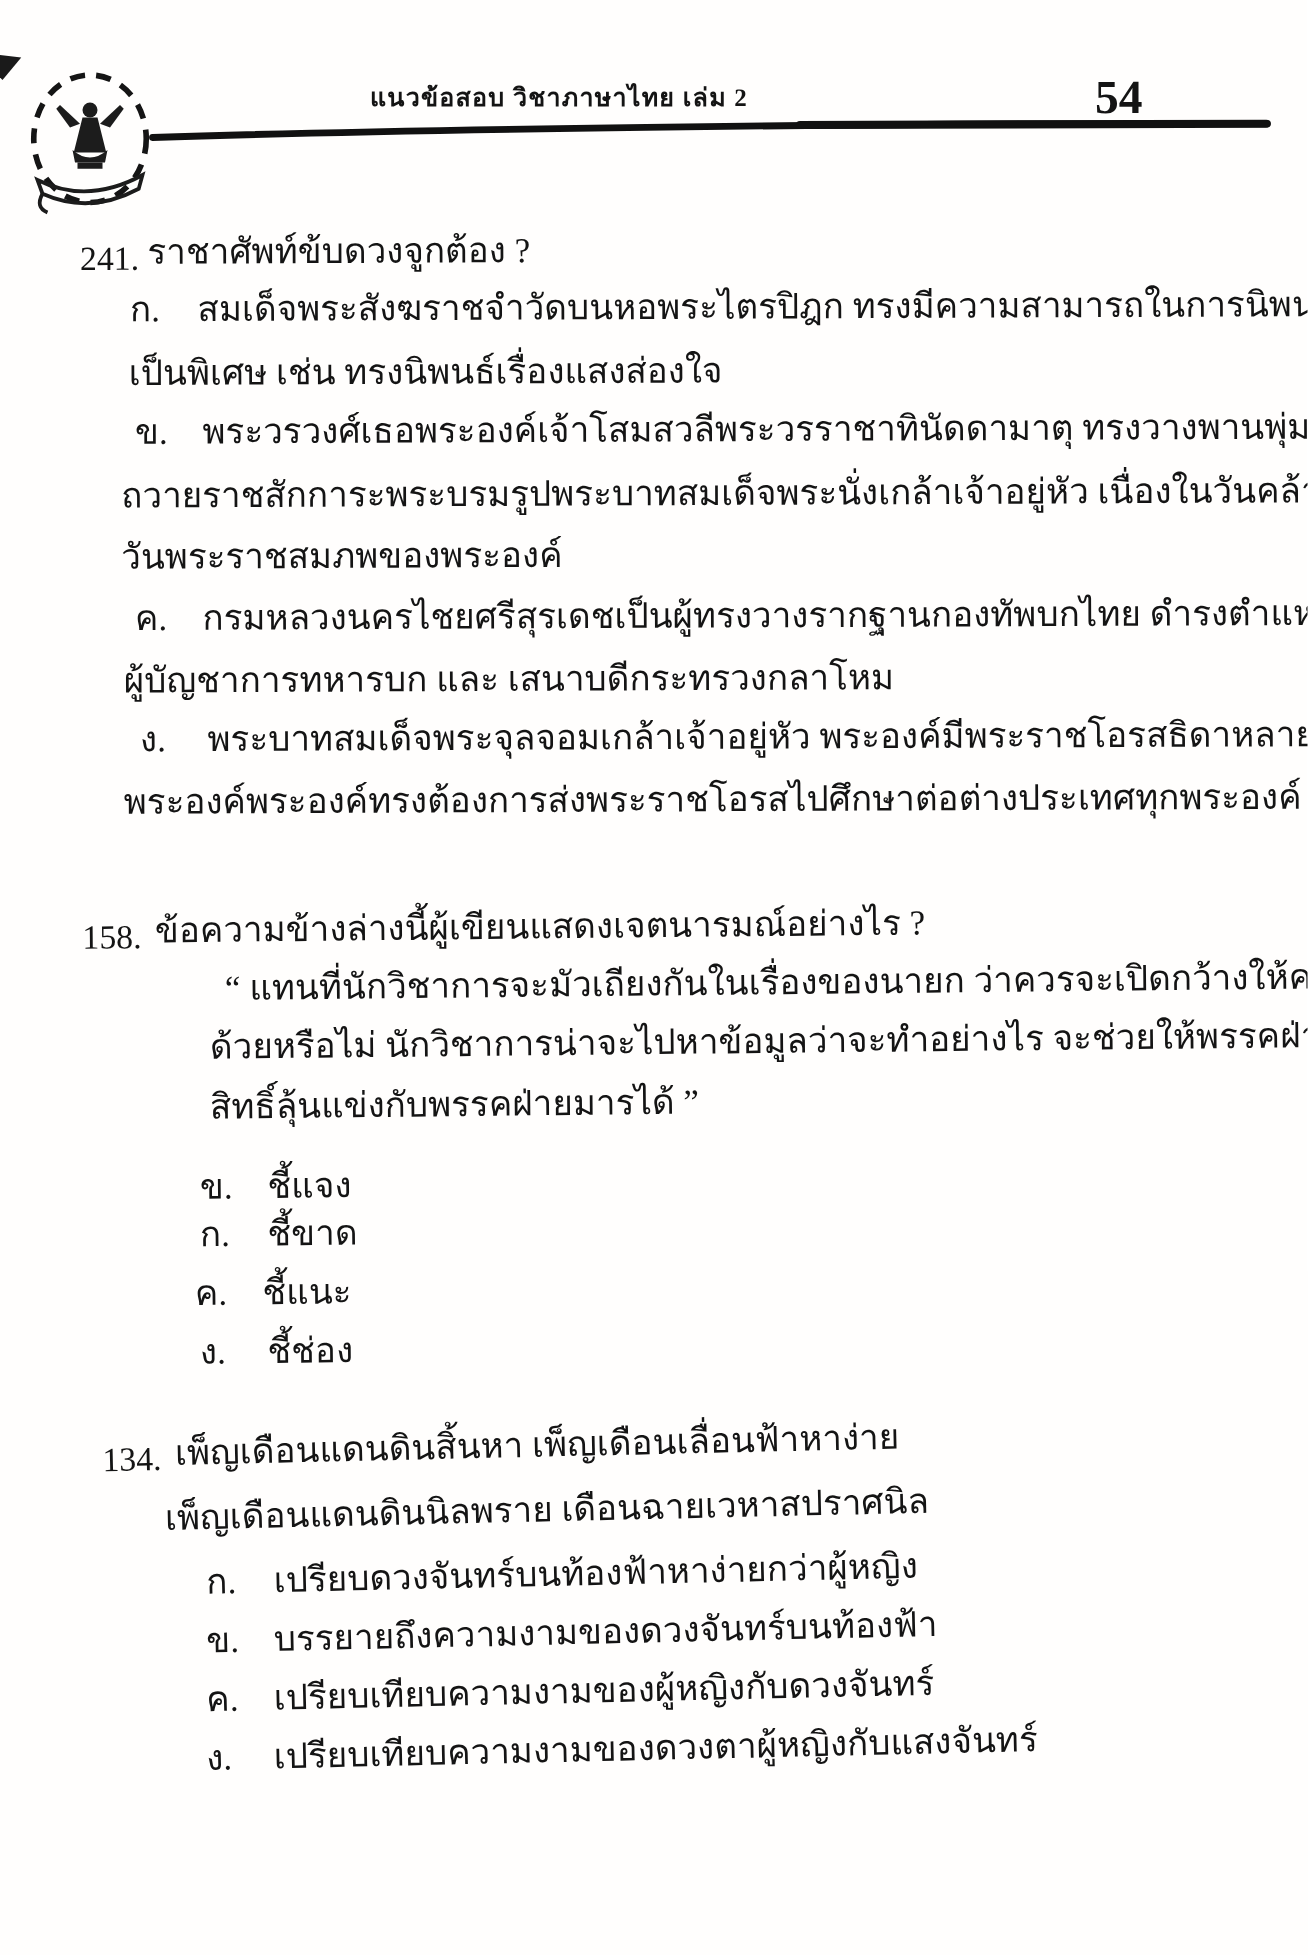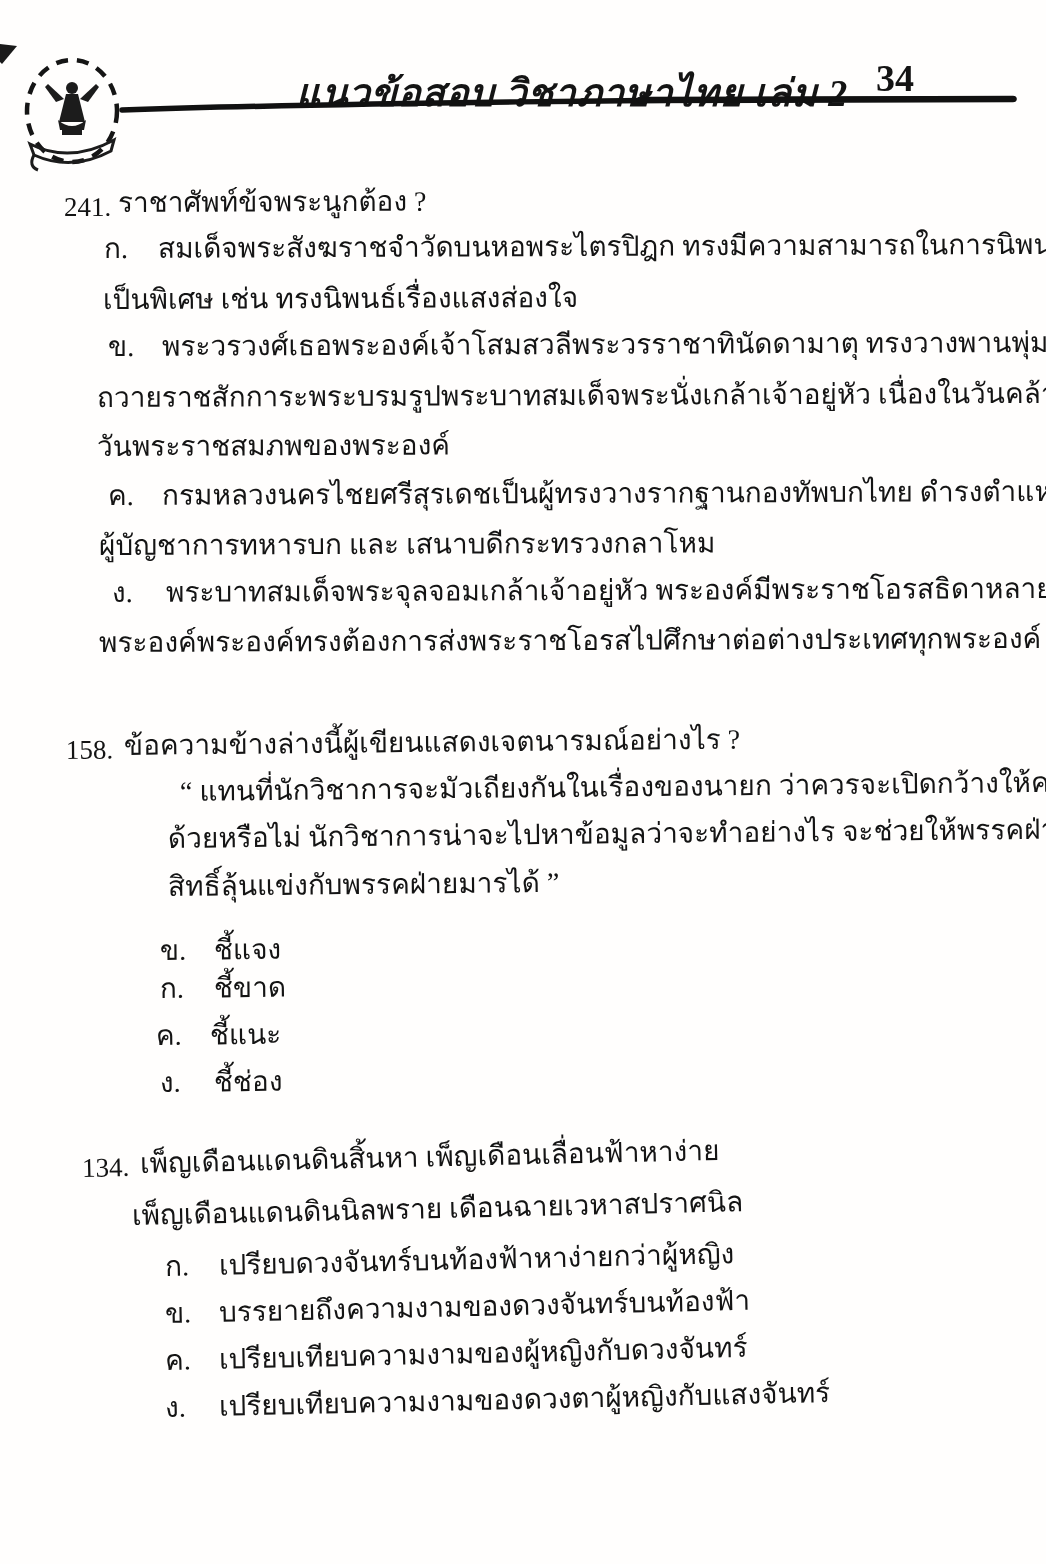--- a/index.html
+++ b/index.html
@@ -8,22 +8,22 @@
     width:1046px; height:1564px; position:relative; overflow:hidden;
     font-family:"Liberation Serif","DejaVu Serif",serif;
     color:#141414;
   }
   .page { position:absolute; inset:0; background:#fffefd; }
   
   .scan-wedge { position:absolute; left:0; top:44px; width:20px; height:22px; }
   
   .logo { position:absolute; left:14px; top:54px; width:112px; height:124px; }
   .hdr-title {
-    position:absolute; left:296px; top:62px; font-size:38px;
-    font-weight:bold; font-style:italic; white-space:nowrap; letter-spacing:1px;
+    position:absolute; left:296px; top:62px; font-size:20px;
+    font-weight:bold; white-space:nowrap; letter-spacing:1px;
   }
   .hdr-page-num {
     position:absolute; left:876px; top:56px; font-size:38px; font-weight:600;
   }
   .hdr-rule { position:absolute; left:0; top:88px; width:1046px; height:34px; }
   
   .ln {
     position:absolute; white-space:nowrap; font-size:28px;
     transform-origin:left center; line-height:1.2;
   }
@@ -50,30 +50,30 @@
         <path d="M52 40 L64 40 L71 68 L45 68 Z"></path>
         <path d="M44 66 Q58 78 72 66 L70 76 L46 76 Z"></path>
         <path d="M42 48 L31 33 L34 30 L50 45 Z"></path>
         <path d="M74 48 L85 33 L82 30 L66 45 Z"></path>
         <rect x="48" y="76" width="20" height="5"></rect>
       </g>
       <path d="M16 90 Q56 110 100 86 L97 97 Q58 118 20 101 Z" fill="none" stroke="#1c1c1c" stroke-width="3"></path>
       <path d="M20 101 Q14 112 24 116" fill="none" stroke="#1c1c1c" stroke-width="3"></path>
     </svg>
     <div class="hdr-title">แนวข้อสอบ  วิชาภาษาไทย  เล่ม 2</div>
-    <div class="hdr-page-num">34</div>
+    <div class="hdr-page-num">54</div>
     <svg class="hdr-rule" viewBox="0 0 1046 34">
       <path d="M122 22 C300 16 700 10 1014 11" fill="none" stroke="#111" stroke-width="5.5" stroke-linecap="round"></path>
       <path d="M640 12 L1013 11" fill="none" stroke="#111" stroke-width="6.5" stroke-linecap="round"></path>
     </svg>
   </div>
 
   <div>
     <div class="ln qnum tilt-a" style="left:64px;top:191px">241.</div>
-    <div class="ln tilt-a" style="left:118px;top:186px">ราชาศัพท์ข้จพระนูกต้อง ?</div>
+    <div class="ln tilt-a" style="left:118px;top:186px">ราชาศัพท์ข้บดวงจูกต้อง ?</div>
 
     <div class="ln tilt-a" style="left:104px;top:232px">
       <span class="lbl">ก.</span>
       <span>สมเด็จพระสังฆราชจำวัดบนหอพระไตรปิฎก  ทรงมีความสามารถในการนิพนธ์</span>
     </div>
     <div class="ln tilt-a" style="left:103px;top:283px">เป็นพิเศษ  เช่น ทรงนิพนธ์เรื่องแสงส่องใจ</div>
 
     <div class="ln tilt-a" style="left:108px;top:330px">
       <span class="lbl">ข.</span>
       <span>พระวรวงศ์เธอพระองค์เจ้าโสมสวลีพระวรราชาทินัดดามาตุ  ทรงวางพานพุ่ม</span>

